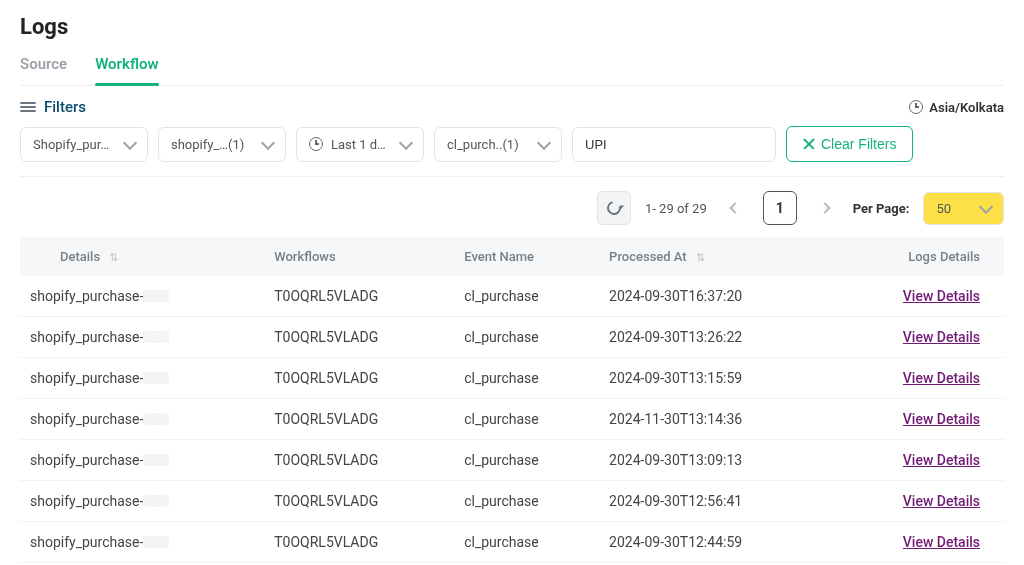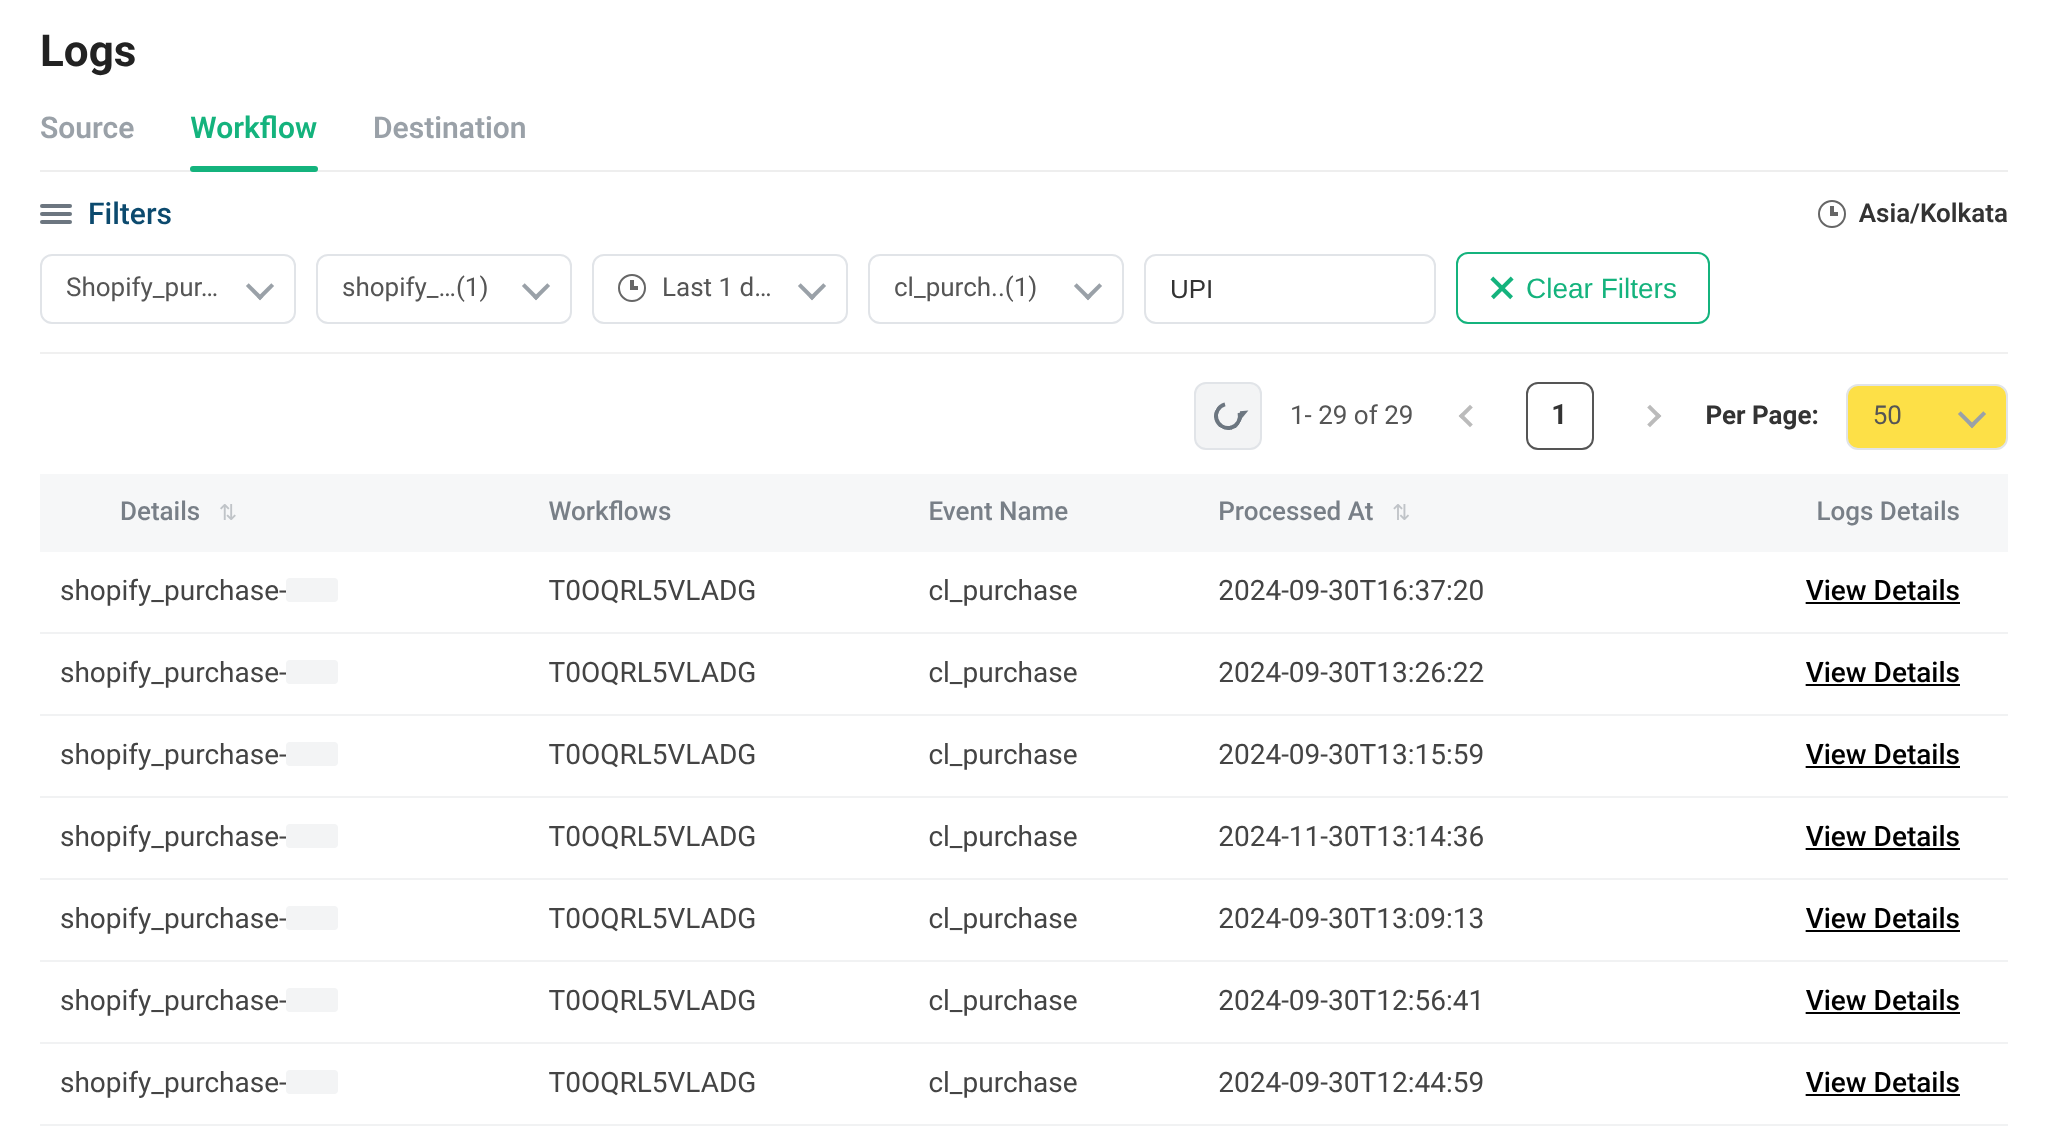--- a/index.html
+++ b/index.html
@@ -11,21 +11,21 @@
   .tab.active { color: #14b37d; }
   .tab.active::after { content: ""; position: absolute; left: 0; right: 0; bottom: -1px; height: 3px; background: #14b37d; border-radius: 2px; }
   .filter-bar-wrap { background: #fff; padding: 12px 0 14px 0; border-bottom: 1px solid #f0f0f0; margin-bottom: 2px; }
   .filter-header { display: flex; align-items: center; justify-content: space-between; padding-bottom: 10px; }
   .filter-label { display: flex; align-items: center; gap: 8px; color: #0c4a6e; font-size: 15px; font-weight: 500; }
   .tz { display: flex; align-items: center; gap: 6px; color: #333; font-size: 13px; font-weight: 600; }
   .filter-row { display: flex; gap: 10px; align-items: center; }
   .dropdown { display: flex; align-items: center; justify-content: space-between; gap: 8px; padding: 9px 12px; border: 1px solid #e1e4e8; border-radius: 6px; background: #fff; color: #555; font-size: 13px; cursor: pointer; min-width: 128px; }
   .dropdown.with-icon { gap: 8px; }
   .dropdown .dd-text { flex: 1; white-space: nowrap; overflow: hidden; text-overflow: ellipsis; }
-  .text-input { padding: 9px 12px; border: 1px solid #e1e4e8; border-radius: 6px; background: #fff; color: #333; font-size: 13px; width: 146px; outline: none; }
+  .text-input { padding: 9px 12px; border: 1px solid #e1e4e8; border-radius: 6px; background: #fff; color: #333; font-size: 13px; width: 204px; outline: none; }
   .clear-btn { display: flex; align-items: center; gap: 6px; padding: 9px 16px; border: 1px solid #14b37d; color: #14b37d; background: #fff; border-radius: 6px; font-size: 14px; font-weight: 500; cursor: pointer; }
   .icon-chevron-down { width: 10px; height: 10px; border-right: 2px solid #9aa1a8; border-bottom: 2px solid #9aa1a8; transform: rotate(45deg); margin-bottom: 3px; flex-shrink: 0; }
   .icon-clock { width: 14px; height: 14px; border: 1.6px solid #666; border-radius: 50%; position: relative; flex-shrink: 0; }
   .icon-clock::before { content: ""; position: absolute; left: 5px; top: 2px; width: 1.5px; height: 4px; background: #666; }
   .icon-clock::after { content: ""; position: absolute; left: 5px; top: 5px; width: 4px; height: 1.5px; background: #666; }
   .icon-sliders { width: 16px; height: 14px; position: relative; flex-shrink: 0; }
   .icon-sliders::before, .icon-sliders::after { content: ""; position: absolute; left: 0; right: 0; height: 2px; background: #6c7680; border-radius: 1px; }
   .icon-sliders::before { top: 2px; }
   .icon-sliders::after { bottom: 2px; }
   .icon-sliders .mid { position: absolute; top: 6px; left: 0; right: 0; height: 2px; background: #6c7680; border-radius: 1px; }
@@ -48,33 +48,32 @@
 
   table.logs { width: 100%; border-collapse: collapse; }
   thead tr { background: #f6f7f8; }
   th { text-align: left; padding: 12px 10px; font-size: 13px; font-weight: 500; color: #787f87; }
   th .sort-icon { margin-left: 6px; color: #c0c4c8; font-size: 11px; }
   th.sources-col { padding-left: 40px; }
   th.details-col { text-align: right; padding-right: 24px; }
   tbody td { padding: 12px 10px; border-bottom: 1px solid #f1f2f3; font-size: 14px; color: #444; }
   td.src { white-space: nowrap; }
   td.details { text-align: right; padding-right: 24px; }
-  .view-link { color: #000000; text-decoration: underline; cursor: pointer; font-weight: 500; }
+  .view-link { color: #701a75; text-decoration: underline; cursor: pointer; font-weight: 500; }
   .mask { display: inline-block; width: 26px; height: 12px; background: #f3f4f5; border-radius: 2px; vertical-align: middle; position: relative; top: -1px; }
 </style>
 </head>
 <body>
 
 <div class="page">
   <div class="page-title">Logs</div>
 
   <div class="tabs">
     <div class="tab">Source</div>
     <div class="tab active">Workflow</div>
-    <div class="tab">Destination</div>
   </div>
 
   <div class="filter-bar-wrap">
     <div class="filter-header">
       <div class="filter-label">
         <span class="icon-sliders">
             <span class="mid"></span>
           </span>
         <span>Filters</span>
       </div>

